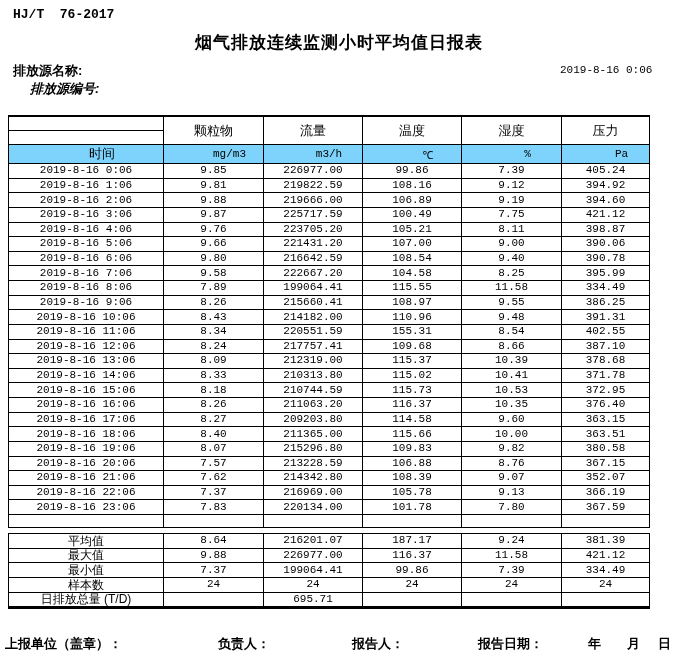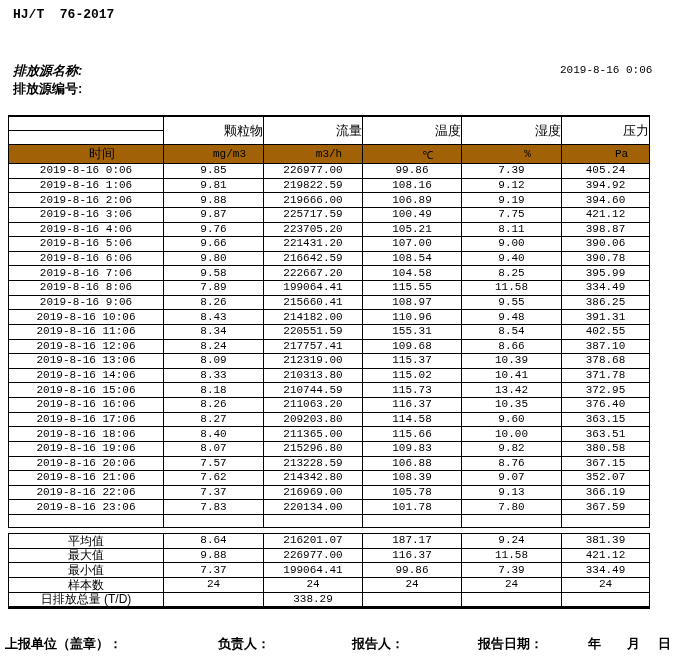--- a/index.html
+++ b/index.html
@@ -4,34 +4,34 @@
 <style>
   html,body{margin:0;padding:0;background:#fff;}
   body{width:678px;height:657px;overflow:hidden;color:#000;
        font-family:"Liberation Sans",sans-serif;}
   .page{position:relative;width:678px;height:657px;background:#fff;}
 
   .std-code{position:absolute;left:13px;top:7px;font-family:"Liberation Mono",monospace;
             font-weight:bold;font-size:13px;white-space:pre;}
   .title{position:absolute;left:0;top:31px;width:678px;text-align:center;
          font-size:17px;font-weight:bold;letter-spacing:1px;}
-  .meta-name{position:absolute;left:13px;top:62px;font-size:13px;font-weight:bold;font-style:italic;}
-  .meta-code{position:absolute;left:13px;top:80px;font-size:13px;font-weight:bold;}
+  .meta-name{position:absolute;left:13px;top:62px;font-size:13px;font-weight:bold;}
+  .meta-code{position:absolute;left:30px;top:80px;font-size:13px;font-weight:bold;font-style:italic;}
   .datetime{position:absolute;left:560px;top:64px;font-family:"Liberation Mono",monospace;
             font-size:11px;}
 
   table.report{position:absolute;left:8px;top:115px;width:641px;
                border-collapse:collapse;table-layout:fixed;}
   table.report td, table.report th{border:1px solid #000;padding:0;margin:0;
                text-align:center;vertical-align:middle;font-weight:normal;overflow:hidden;}
-  tr.h1 td, tr.h1 th{border-top:2px solid #000;text-align:right;}
+  tr.h1 td, tr.h1 th{border-top:2px solid #000;}
   tr.h1 .tsplit{height:13px;}
   th.mhead{font-size:13px;font-family:"Liberation Sans",sans-serif;}
   tr.h2 td{height:13px;}
-  tr.units td{height:14px;background:#a16207;font-family:"Liberation Mono",monospace;font-size:11px;padding-left:32px;}
+  tr.units td{height:14px;background:#7dd3fc;font-family:"Liberation Mono",monospace;font-size:11px;padding-left:32px;}
   tr.units td.time-cell{font-family:"Liberation Sans",sans-serif;font-size:13px;}
   tbody.data td{height:13.63px;font-family:"Liberation Mono",monospace;font-size:11px;line-height:1;}
   tr.empty-row td{height:12px;}
   tr.gap-row td{border:none;height:5px;background:#fff;}
   tbody.summary td{height:13.63px;font-family:"Liberation Mono",monospace;font-size:11px;line-height:1;}
   tbody.summary td.slabel{font-family:"Liberation Sans",sans-serif;font-size:12px;}
   tbody.summary tr:last-child td{border-bottom:3px solid #000;}
 
   .note{position:absolute;left:5px;top:615px;font-size:13px;font-weight:bold;}
   .sign-row{position:absolute;left:0;top:635px;width:678px;font-size:13px;font-weight:bold;}
@@ -43,20 +43,21 @@
   .lbl-year{left:588px;}
   .lbl-month{left:627px;}
   .lbl-day{left:658px;}
 </style>
 </head>
 <body>
 
 <div class="page">
 
   <div class="std-code">HJ/T  76-2017</div>
+  <div class="title">烟气排放连续监测小时平均值日报表</div>
   <div class="meta-name">排放源名称:</div>
   <div class="datetime">2019-8-16 0:06</div>
   <div class="meta-code">排放源编号:</div>
 
   <table class="report">
     <colgroup>
       <col style="width:155px">
         <col style="width:100px">
         <col style="width:99px">
       <col style="width:99px">
@@ -230,21 +231,21 @@
           <td>115.02</td>
           <td>10.41</td>
           <td>371.78</td>
         </tr>
 
         <tr>
           <td>2019-8-16 15:06</td>
           <td>8.18</td>
           <td>210744.59</td>
           <td>115.73</td>
-          <td>13.42</td>
+          <td>10.53</td>
           <td>372.95</td>
         </tr>
 
         <tr>
           <td>2019-8-16 16:06</td>
           <td>8.26</td>
           <td>211063.20</td>
           <td>116.37</td>
           <td>10.35</td>
           <td>376.40</td>
@@ -362,21 +363,21 @@
           <td>24</td>
           <td>24</td>
           <td>24</td>
           <td>24</td>
           <td>24</td>
         </tr>
 
         <tr>
           <td class="slabel">日排放总量 (T/D)</td>
           <td></td>
-          <td>338.29</td>
+          <td>695.71</td>
           <td></td>
           <td></td>
           <td></td>
         </tr>
       </tbody>
   </table>
 
 
   <div class="sign-row">
     <span class="lbl-unit">上报单位（盖章）：</span>

